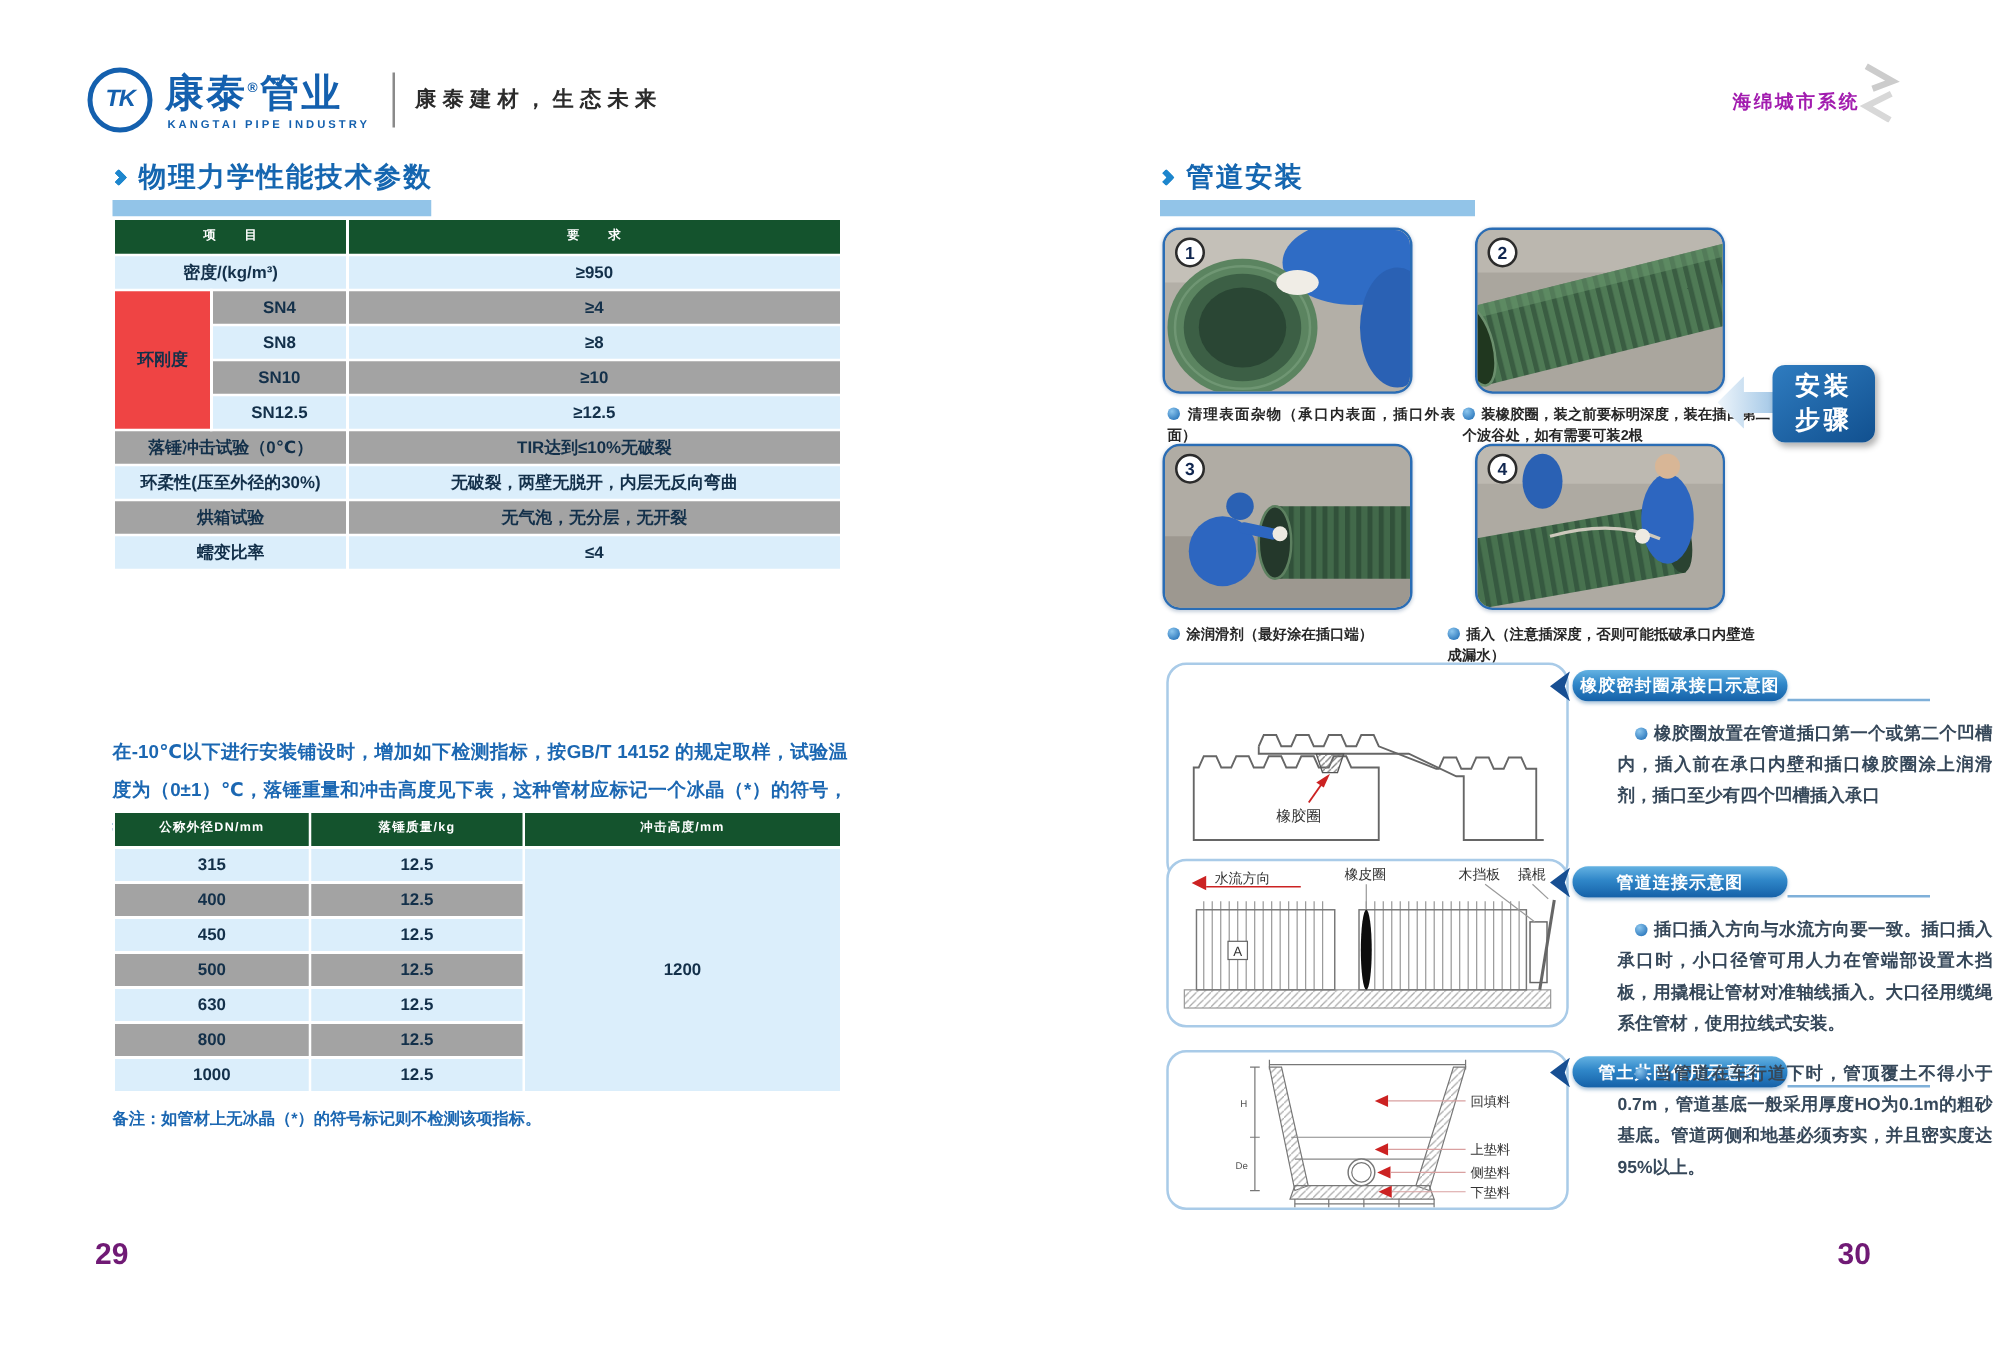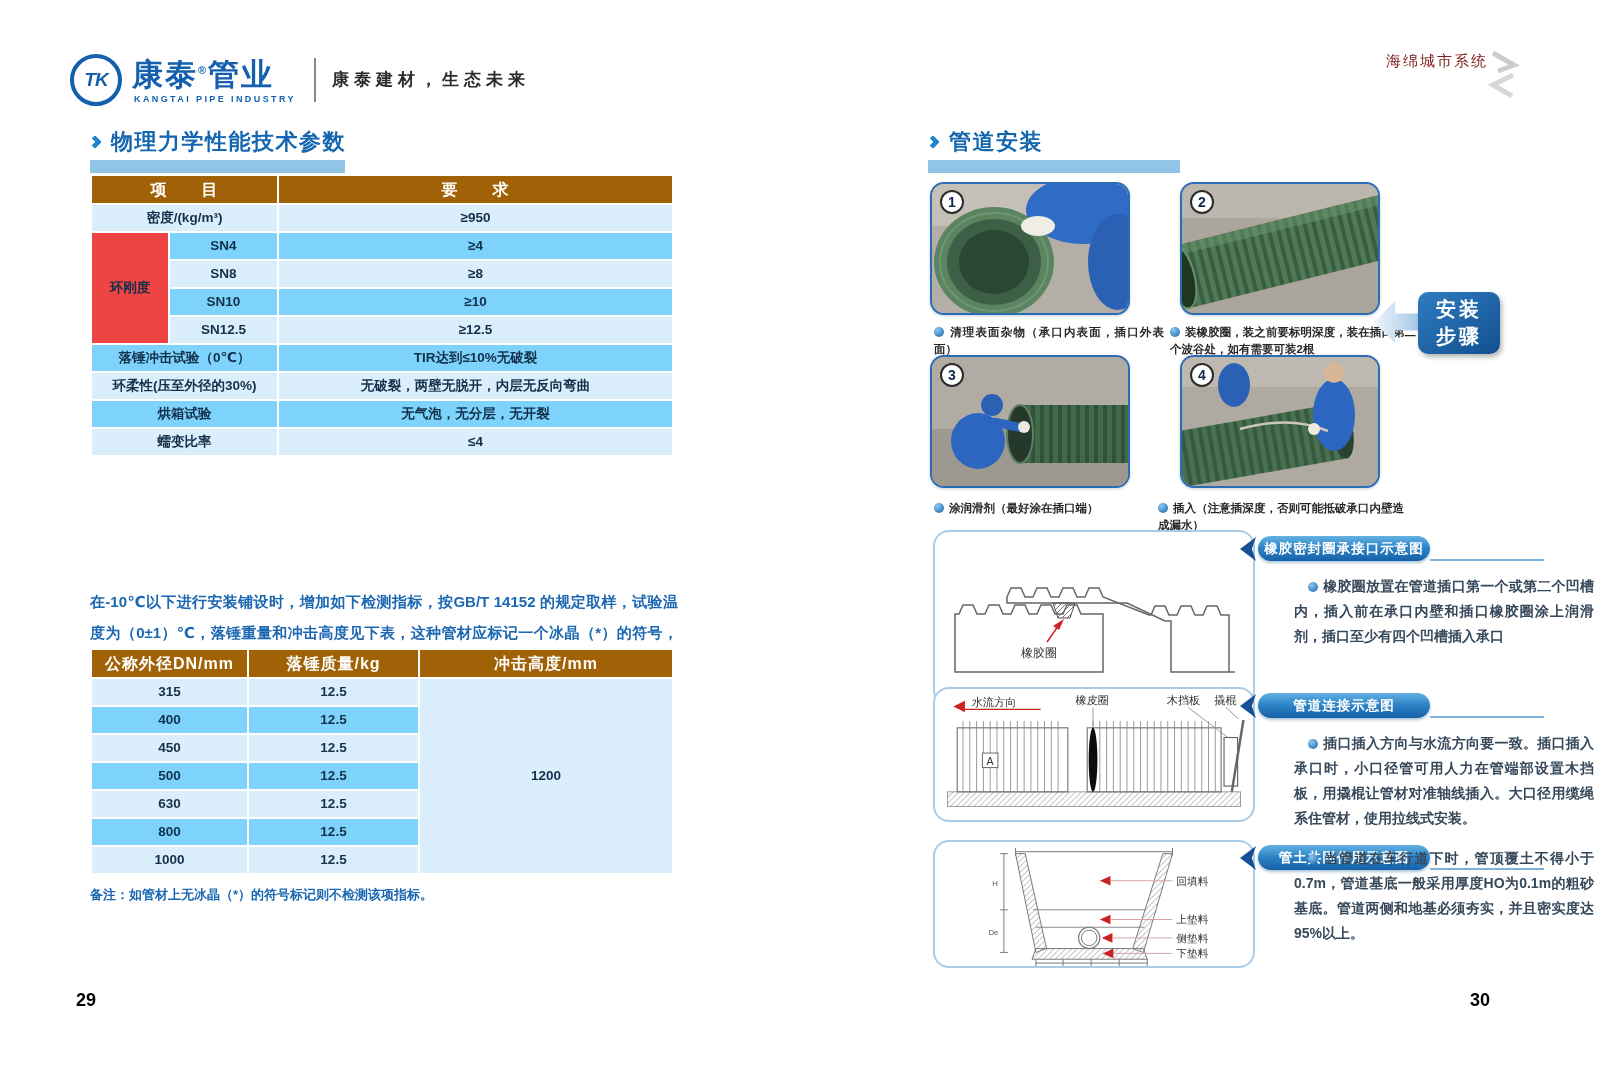--- a/index.html
+++ b/index.html
@@ -7,42 +7,42 @@
   body{position:relative;background:#fff;font-family:"Liberation Sans","DejaVu Sans",sans-serif;overflow:hidden}
 
   
   .logo-circle{position:absolute;left:70px;top:54px;width:52px;height:52px;border:4px solid #1460ae;border-radius:50%;
     display:flex;align-items:center;justify-content:center;color:#1460ae;font-weight:bold;font-style:italic;font-size:19px;letter-spacing:-1px}
   .brand{position:absolute;left:132px;top:54px;color:#1460ae;font-size:31px;font-weight:bold;letter-spacing:2px;white-space:nowrap}
   .brand sup{font-size:11px;vertical-align:super}
   .brand-en{position:absolute;left:134px;top:94px;color:#1460ae;font-size:9px;font-weight:bold;letter-spacing:2.4px;white-space:nowrap}
   .hdr-div{position:absolute;left:314px;top:58px;width:2px;height:44px;background:#8a8a8a}
   .slogan{position:absolute;left:332px;top:68px;font-size:17px;font-weight:bold;color:#2b2b2b;letter-spacing:5px;white-space:nowrap}
-  .corner-label{position:absolute;left:1386px;top:52px;font-size:15px;color:#7f1d1d;letter-spacing:2px;font-weight:400;white-space:nowrap}
+  .corner-label{position:absolute;left:1386px;top:72px;font-size:15px;color:#a21caf;letter-spacing:2px;font-weight:700;white-space:nowrap}
   .corner-icon{position:absolute;left:1486px;top:50px}
 
   
   .sec-title{position:absolute;display:flex;align-items:center;gap:11px;color:#1566b0;font-size:22px;font-weight:bold;letter-spacing:1.5px;white-space:nowrap}
   .chev{width:10px;height:10px;border-top:5px solid #1d86cd;border-right:5px solid #1d86cd;transform:rotate(45deg);border-radius:2px;flex:0 0 auto}
   .tbar{position:absolute;background:#92c4e8;height:13px}
 
   
   table{border-collapse:collapse;table-layout:fixed;position:absolute}
   td,th{border:2px solid #fff;text-align:center;vertical-align:middle;padding:0;line-height:1.25;overflow:hidden}
-  .hd{background:#a16207;color:#fff;font-weight:bold;font-size:16px;height:29px;letter-spacing:1px}
+  .hd{background:#14532d;color:#fff;font-weight:bold;font-size:10px;height:29px;letter-spacing:1px}
   .cell{height:28px;color:#13304a;font-weight:600;font-size:13.5px}
   .rl{background:#dbeefb}
-  .rd{background:#7dd3fc}
+  .rd{background:#a3a3a3}
   .rg{background:#ef4444;font-weight:700}
   #table1{left:90px;top:174px;width:582px}
   #table2{left:90px;top:648px;width:582px}
 
   #intro{position:absolute;left:90px;top:586px;width:588px;font-size:15px;font-weight:600;color:#1b67b2;line-height:31px;text-align:justify}
   #note{position:absolute;left:90px;top:886px;font-size:13px;font-weight:600;color:#1b67b2}
-  .pagenum{position:absolute;font-size:18px;color:#000000;font-weight:600}
+  .pagenum{position:absolute;font-size:24px;color:#701a75;font-weight:600}
   #p29{left:76px;top:990px}
   #p30{left:1470px;top:990px}
 
   
   .photo{position:absolute;width:200px;height:133px;border:2px solid #2a6db5;border-radius:14px;overflow:hidden;background:#aaa69e;box-shadow:0 1px 3px rgba(30,70,120,.25)}
   .photo svg{display:block}
   .stepnum{position:absolute;left:8px;top:6px;width:24px;height:24px;border-radius:50%;background:#fff;border:2px solid #2b2b2b;color:#10264f;
     font-weight:bold;font-size:14px;display:flex;align-items:center;justify-content:center;z-index:2}
   .caption{position:absolute;font-size:11.5px;line-height:17px;color:#262626;font-weight:600;text-align:justify}
   .dot{display:inline-block;width:10px;height:10px;border-radius:50%;background:radial-gradient(circle at 35% 30%,#8cc6ee,#1565b0);margin-right:5px;vertical-align:-1px}

